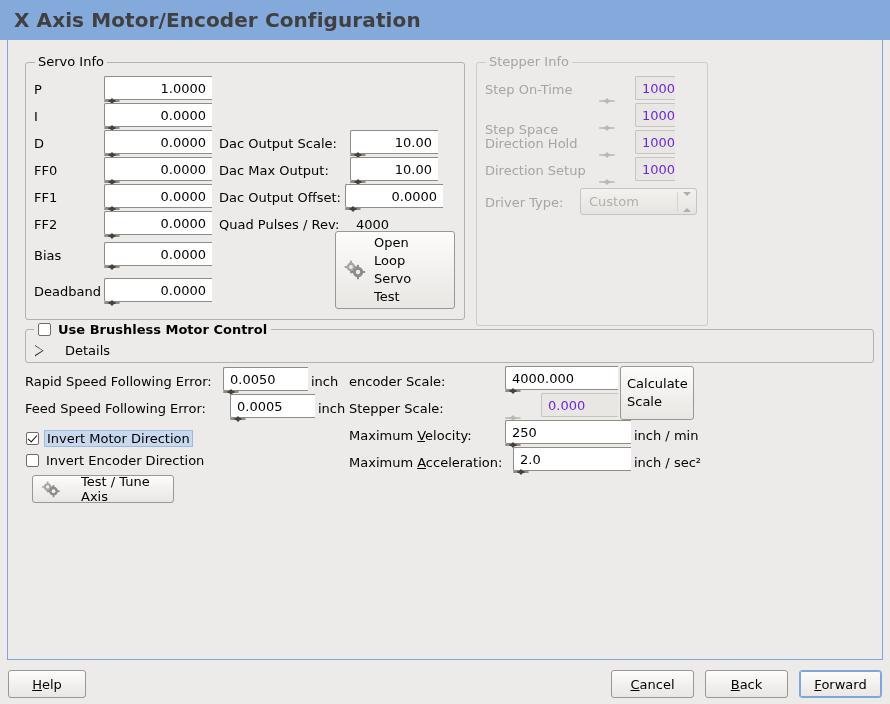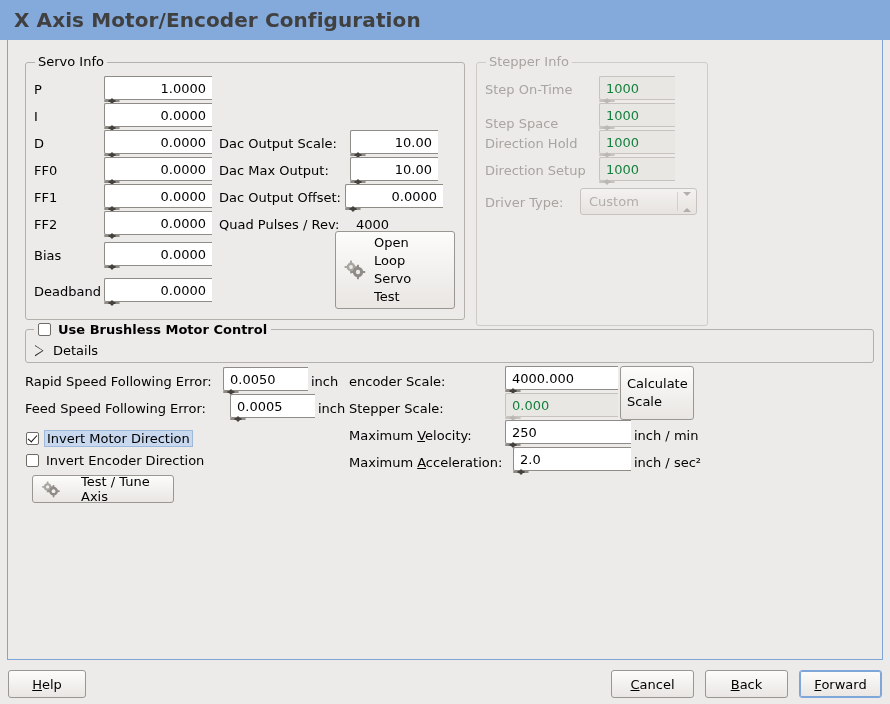--- a/index.html
+++ b/index.html
@@ -85,21 +85,21 @@
     width:0; height:0;
     border-left:4px solid transparent;
     border-right:4px solid transparent;
     transform:translate(-50%,-50%);
   }
   .spin .btns .up:after { border-bottom:4px solid #45413d; margin-top:-1px; }
   .spin .btns .dn:after { border-top:4px solid #45413d; margin-top:1px; }
 
   
   .spin.disabled .fld {
-    background:#e9e7e4; border-color:#c7c3bf; color:#15803d;
+    background:#e9e7e4; border-color:#c7c3bf; color:#6d28d9;margin-left:36px;
   }
   .spin.disabled .btns { border-color:#c7c3bf; background:#e9e7e4; }
   .spin.disabled .btns .up:after { border-bottom-color:#bbb7b3; }
   .spin.disabled .btns .dn:after { border-top-color:#bbb7b3; }
 
   
   .spin.slim .btns { width:16px; }
 
   
   .combo {
@@ -150,21 +150,21 @@
     transform:rotate(42deg);
   }
   .cbx .cap { margin-left:7px; font-size:13px; white-space:nowrap; }
   .cbx .cap.sel {
     background:#c7d8ef; border:1px solid #9fb9da;
     padding:0 2px; margin-left:5px;
   }
   .cbx .cap.bold { font-weight:bold; }
 
   
-  #expander { position:absolute; display:flex; align-items:center; }
+  #expander { position:absolute; display:flex; align-items:center;gap:12px; }
   #expander .tri {
     width:0;height:0;
     border-top:6px solid transparent;
     border-bottom:6px solid transparent;
     border-left:9px solid transparent;
     position:relative;
   }
   #expander .tri:after {
     content:""; position:absolute; left:-9px; top:-6px;
     width:0;height:0;
@@ -314,21 +314,21 @@
       <span>Servo</span><br>
       <span>Test</span>
     </span>
   </div>
 
   <div class="groupframe" style="left:468px; top:22px; width:232px; height:264px; border-color:#cfcbc7;">
     <span class="grouplabel dim">Stepper Info</span>
   </div>
 
   <span class="lbl dim" style="left:477px; top:42px;">Step On-Time</span>
-  <span class="lbl dim" style="left:477px; top:76px;">Step Space</span>
+  <span class="lbl dim" style="left:477px; top:82px;">Step Space</span>
   <span class="lbl dim" style="left:477px; top:96px;">Direction Hold</span>
   <span class="lbl dim" style="left:477px; top:123px;">Direction Setup</span>
   <span class="lbl dim" style="left:477px; top:155px;">Driver Type:</span>
 
   <div class="spin slim disabled" style="left:591px; top:36px; width:76px;">
     <div class="fld left">1000</div>
     <div class="btns">
         <div class="up"></div>
         <div class="dn"></div>
       </div>

